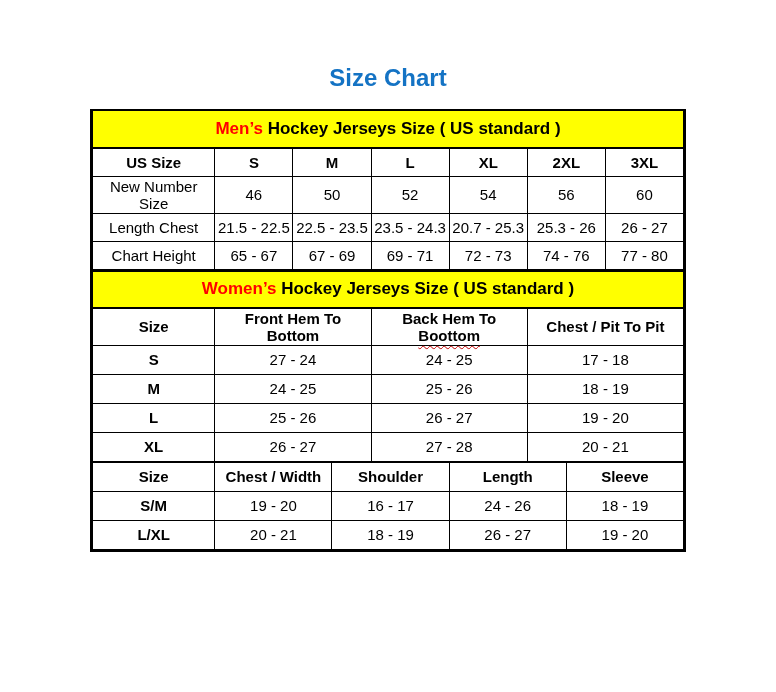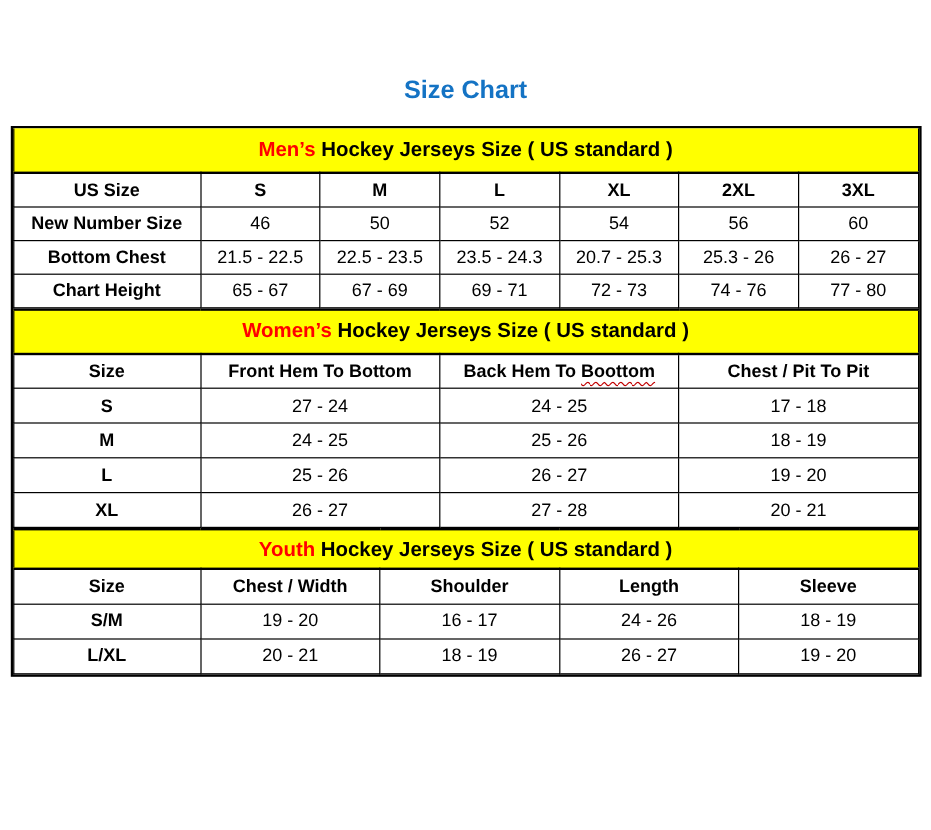--- a/index.html
+++ b/index.html
@@ -6,26 +6,26 @@
   html, body { margin: 0; padding: 0; background: #ffffff; }
   body {
     width: 776px; height: 692px;
     font-family: "Liberation Sans", sans-serif;
     color: #000;
     overflow: hidden;
   }
   .title {
     margin: 64px 0 0 0;
     text-align: center;
-    font-size: 21px;
+    font-size: 24px;
     font-weight: bold;
     color: var(--title-blue, #1473C4);
   }
   .table-wrap {
-    width: 759px;
+    width: 596px;
     margin: 17px auto 0 auto;
     border: 2px solid var(--border-black, #000);
   }
   table.size-table {
     border-collapse: collapse;
     width: 100%;
     table-layout: fixed;
   }
   .size-table col.label-col { width: 20.7%; }
   .size-table th, .size-table td {
@@ -34,21 +34,21 @@
     vertical-align: middle;
     padding: 1px 2px;
     font-size: 15px;
     height: 28px;
     font-weight: normal;
   }
   table[data-section="womens"] th, table[data-section="womens"] td,
   table[data-section="youth"]  th, table[data-section="youth"]  td { height: 29px; }
   .size-table th.col-header { font-weight: bold; }
   .size-table th.row-label  { font-weight: bold; }
-  table[data-section="mens"] th.row-label { font-weight: bold; }
+  table[data-section="mens"] th.row-label { font-weight: normal; }
   .size-table td.band {
     background: var(--band-yellow, #FFFF00);
     font-weight: bold;
     font-size: 17px;
     height: 37px;
     border-top: 2px solid var(--border-black, #000);
     border-bottom: 2px solid var(--border-black, #000);
   }
   table[data-section="mens"] td.band { border-top-width: 0; }
   table[data-section="youth"] td.band { height: 33px; }
@@ -93,21 +93,21 @@
           <tr class="data-row">
             <th class="row-label">New Number Size</th>
             <td class="value-cell">46</td>
             <td class="value-cell">50</td>
             <td class="value-cell">52</td>
             <td class="value-cell">54</td>
             <td class="value-cell">56</td>
             <td class="value-cell">60</td>
           </tr>
           <tr class="data-row">
-            <th class="row-label">Bottom Chest</th>
+            <th class="row-label">Length Chest</th>
             <td class="value-cell">21.5 - 22.5</td>
             <td class="value-cell">22.5 - 23.5</td>
             <td class="value-cell">23.5 - 24.3</td>
             <td class="value-cell">20.7 - 25.3</td>
             <td class="value-cell">25.3 - 26</td>
             <td class="value-cell">26 - 27</td>
           </tr>
           <tr class="data-row">
             <th class="row-label">Chart Height</th>
             <td class="value-cell">65 - 67</td>
@@ -164,23 +164,20 @@
       </table>
     <table class="size-table" data-section="youth">
         <colgroup>
           <col class="label-col">
           <col>
           <col>
           <col>
           <col>
         </colgroup>
         <tbody>
-          <tr class="band-row">
-            <td class="band" colspan="5"><span class="band-highlight">Youth</span><span class="band-rest"> Hockey Jerseys Size ( US standard )</span></td>
-          </tr>
           <tr class="header-row">
             <th class="col-header">Size</th>
             <th class="col-header">Chest / Width</th>
             <th class="col-header">Shoulder</th>
             <th class="col-header">Length</th>
             <th class="col-header">Sleeve</th>
           </tr>
           <tr class="data-row">
             <th class="row-label">S/M</th>
             <td class="value-cell">19 - 20</td>

